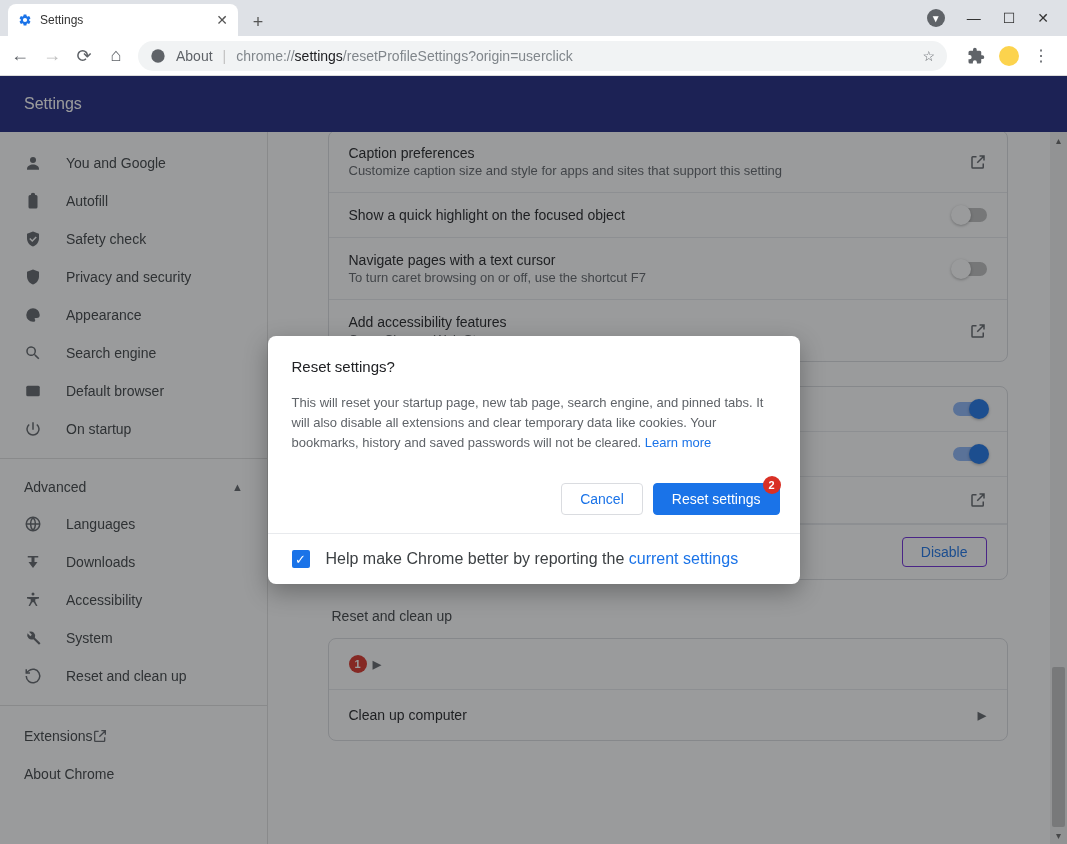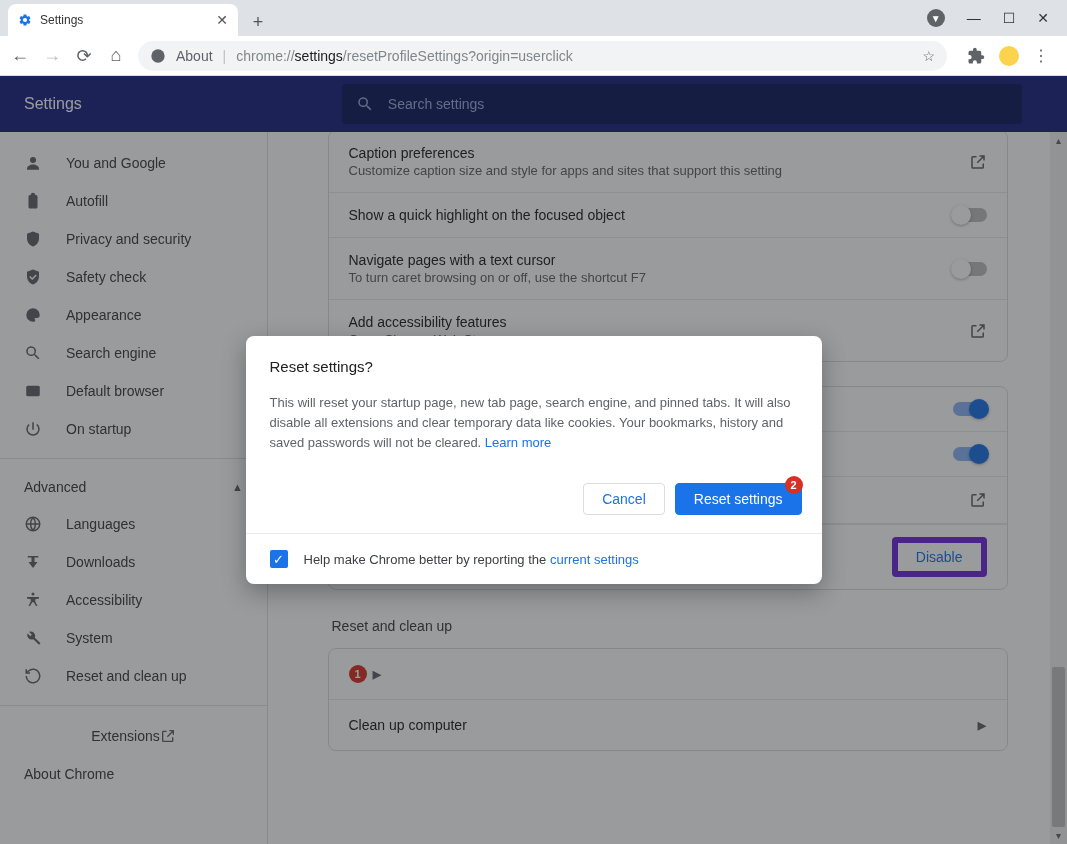--- a/index.html
+++ b/index.html
@@ -34,21 +34,21 @@
   .search-box input::placeholder { color: #9fa8da; }
   .search-ic { color: #9fa8da; font-size: 16px; }
 
   
   .body-wrap { display: flex; height: calc(844px - 36px - 40px - 56px); background: #fff; position: relative; }
   .sidebar { width: 268px; padding: 12px 0; border-right: 1px solid #e0e0e0; overflow-y: auto; }
   .side-item { display: flex; align-items: center; gap: 22px; padding: 10px 24px; font-size: 14px; color: #3c4043; cursor: pointer; }
   .side-item .sic { width: 20px; text-align: center; color: #5f6368; font-size: 16px;}
   .side-sep { height: 1px; background: #e0e0e0; margin: 10px 0; }
   .side-adv { display:flex; align-items:center; justify-content:space-between; padding: 10px 24px; font-size: 14px; color:#3c4043; cursor:pointer;}
-  .side-ext { display:flex; align-items:center; justify-content:center; padding: 12px 24px; font-size:14px; color:#3c4043; cursor:pointer; }
+  .side-ext { display:flex; align-items:center; justify-content:flex-start; padding: 12px 24px; font-size:14px; color:#3c4043; cursor:pointer; }
 
   .content { flex: 1; overflow-y: auto; padding: 0 0 40px 0; background: #fff; }
   .content-inner { width: 680px; margin: 8px auto; }
   .card { border: 1px solid #dadce0; border-radius: 8px; margin-bottom: 24px; }
   .row { display: flex; align-items: center; justify-content: space-between; padding: 14px 20px; border-bottom: 1px solid #e8eaed; cursor: pointer;}
   .row:last-child { border-bottom: none; }
   .row-text .t1 { font-size: 14px; color: #202124; }
   .row-text .t2 { font-size: 13px; color: #5f6368; margin-top: 2px; }
   .row .ric { color: #5f6368; font-size: 18px; }
 
@@ -56,43 +56,43 @@
   .toggle.off { background: #bdbdbd; }
   .toggle.off::after { content:""; position:absolute; left:-2px; top:-3px; width:20px; height:20px; background:#fff; border-radius:50%; box-shadow:0 1px 3px rgba(0,0,0,0.3);}
   .toggle.on { background: #8ab4f8; }
   .toggle.on::after { content:""; position:absolute; right:-2px; top:-3px; width:20px; height:20px; background:#1a73e8; border-radius:50%; box-shadow:0 1px 3px rgba(0,0,0,0.3);}
 
   .section-title { font-size: 14px; color: #3c4043; margin: 28px 0 14px 4px; }
 
   .ext-row { display:flex; align-items:center; padding: 12px 20px; gap: 16px; border-top:1px solid #e8eaed;}
   .ext-row .extname { color:#1a73e8; font-size:14px; }
   .ext-row .extmsg { color:#5f6368; font-size:14px; }
-  .disable-btn { margin-left:auto; border:6px solid #6d28d9; background:#fff; color:#1a73e8; font-size:14px; padding:6px 18px; border-radius:4px; cursor:pointer;}
+  .disable-btn { margin-left:auto; border:1px solid #6d28d9; background:#fff; color:#1a73e8; font-size:14px; padding:6px 18px; border-radius:4px; cursor:pointer;}
 
   .badge-num { width: 18px; height: 18px; background: #d93025; color:#fff; font-size:11px; font-weight:bold; border-radius:50%; display:inline-flex; align-items:center; justify-content:center; margin-right:6px;}
 
   .scrollbar-fake { position:absolute; right:0; top:0; width:17px; height:100%; background:#f1f1f1; }
   .scrollbar-fake .thumb { position:absolute; left:2px; width:13px; background:#c1c1c1; border-radius:2px; height:160px; bottom:17px;}
   .scrollbar-fake .arrow { position:absolute; left:0; width:17px; height:17px; display:flex; align-items:center; justify-content:center; font-size:10px; color:#666;}
 
   
   .overlay { position:absolute; inset:0; top: 76px; background: rgba(32,33,36,0.45); display:flex; align-items:center; justify-content:center; z-index: 50;}
-  .dialog { width: 576px; background:#fff; border-radius:8px; box-shadow: 0 8px 24px rgba(0,0,0,0.3); overflow:hidden; }
+  .dialog { width: 532px; background:#fff; border-radius:8px; box-shadow: 0 8px 24px rgba(0,0,0,0.3); overflow:hidden; }
   .dialog-body { padding: 22px 24px 18px; }
   .dialog-title { font-size: 15px; color:#202124; margin-bottom: 18px; }
   .dialog-text { font-size: 13px; color:#5f6368; line-height: 1.55; }
   .dialog-text a { color:#1a73e8; text-decoration: none; }
   .dialog-actions { display:flex; justify-content:flex-end; gap:10px; padding: 12px 20px 18px; position:relative; }
   .btn { font-size:14px; padding: 7px 18px; border-radius:4px; cursor:pointer; position:relative;}
   .btn-outline { background:#fff; color:#1a73e8; border:1px solid #dadce0; }
   .btn-primary { background:#1a73e8; color:#fff; border:1px solid #1a73e8; }
   .btn-primary .badge-num { position:absolute; right:-8px; top:-8px; }
   .dialog-footer { border-top:1px solid #e8eaed; padding: 16px 24px; display:flex; align-items:center; gap:16px; }
   .checkbox { width:18px; height:18px; background:#1a73e8; border-radius:2px; display:flex; align-items:center; justify-content:center; color:#fff; font-size:13px; }
-  .dialog-footer .ftext { font-size:13px; color:#3c4043; }
+  .dialog-footer .ftext { font-size:16px; color:#3c4043; }
   .dialog-footer .ftext a { color:#1a73e8; text-decoration:none;}
 
   svg { display:block; }
 </style>
 </head>
 <body>
 
 <div class="titlebar">
   <div class="tab">
     <span style="color:#1a73e8;">
@@ -137,28 +137,20 @@
           <path d="M20.5 11H19V7a2 2 0 0 0-2-2h-4V3.5a2.5 2.5 0 0 0-5 0V5H4a2 2 0 0 0-2 2v3.8h1.5a2.7 2.7 0 0 1 0 5.4H2V20a2 2 0 0 0 2 2h3.8v-1.5a2.7 2.7 0 0 1 5.4 0V22H17a2 2 0 0 0 2-2v-4h1.5a2.5 2.5 0 0 0 0-5Z"></path>
         </svg>
     </span>
     <span class="animal"></span>
     <span>⋮</span>
   </div>
 </div>
 
 <div class="settings-header">
   <div class="settings-title">Settings</div>
-  <div class="search-box">
-    <span class="search-ic">
-      <svg width="18" height="18" viewBox="0 0 24 24" fill="currentColor">
-          <path d="M15.5 14h-.79l-.28-.27a6.5 6.5 0 1 0-.7.7l.27.28v.79l5 4.99L20.49 19Zm-6 0A4.5 4.5 0 1 1 14 9.5 4.49 4.49 0 0 1 9.5 14Z"></path>
-        </svg>
-    </span>
-    <input type="text" placeholder="Search settings" style="">
-  </div>
 </div>
 
 <div class="body-wrap">
 
   <div class="sidebar">
     <div class="side-item">
         <span class="sic">
           <svg width="18" height="18" viewBox="0 0 24 24" fill="currentColor">
             <circle cx="12" cy="8" r="4"></circle>
             <path d="M4 20c0-4 4-6 8-6s8 2 8 6v1H4Z"></path>
@@ -170,32 +162,32 @@
         <span class="sic">
           <svg width="18" height="18" viewBox="0 0 24 24" fill="currentColor">
             <path d="M16 4h-1a3 3 0 0 0-6 0H8a2 2 0 0 0-2 2v14a2 2 0 0 0 2 2h8a2 2 0 0 0 2-2V6a2 2 0 0 0-2-2Z"></path>
           </svg>
         </span>
         <span>Autofill</span>
       </div>
     <div class="side-item">
         <span class="sic">
           <svg width="18" height="18" viewBox="0 0 24 24" fill="currentColor">
+            <path d="M12 2 4 5v6c0 5 3.4 9.7 8 11 4.6-1.3 8-6 8-11V5Zm-1 14-4-4 1.4-1.4L11 13.2l4.6-4.6L17 10Z"></path>
+          </svg>
+        </span>
+        <span>Safety check</span>
+      </div>
+    <div class="side-item">
+        <span class="sic">
+          <svg width="18" height="18" viewBox="0 0 24 24" fill="currentColor">
             <path d="M12 2 4 5v6c0 5 3.4 9.7 8 11 4.6-1.3 8-6 8-11V5Z"></path>
           </svg>
         </span>
         <span>Privacy and security</span>
-      </div>
-    <div class="side-item">
-        <span class="sic">
-          <svg width="18" height="18" viewBox="0 0 24 24" fill="currentColor">
-            <path d="M12 2 4 5v6c0 5 3.4 9.7 8 11 4.6-1.3 8-6 8-11V5Zm-1 14-4-4 1.4-1.4L11 13.2l4.6-4.6L17 10Z"></path>
-          </svg>
-        </span>
-        <span>Safety check</span>
       </div>
     <div class="side-item">
         <span class="sic">
           <svg width="18" height="18" viewBox="0 0 24 24" fill="currentColor">
             <path d="M12 3a9 9 0 0 0 0 18h1a2 2 0 0 0 2-2 2 2 0 0 0-.6-1.4A1 1 0 0 1 15 16h2a4 4 0 0 0 4-4A9 9 0 0 0 12 3Z"></path>
           </svg>
         </span>
         <span>Appearance</span>
       </div>
     <div class="side-item">

